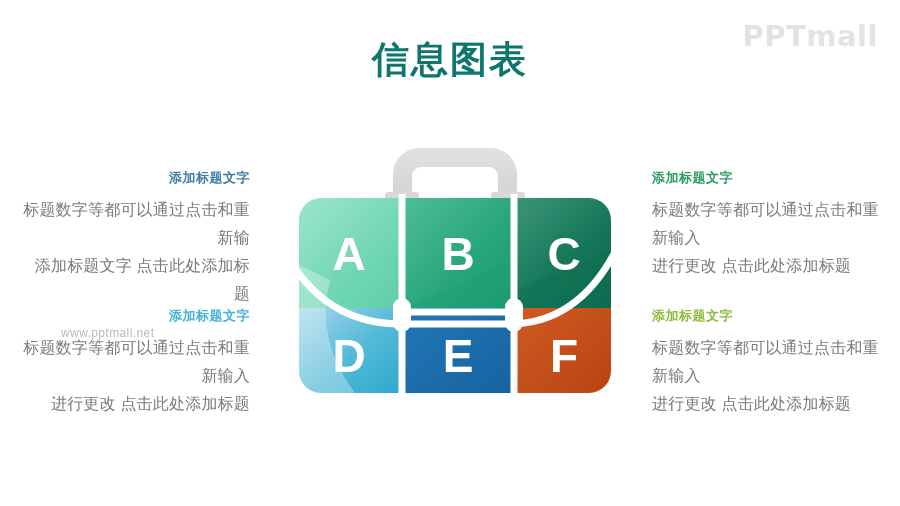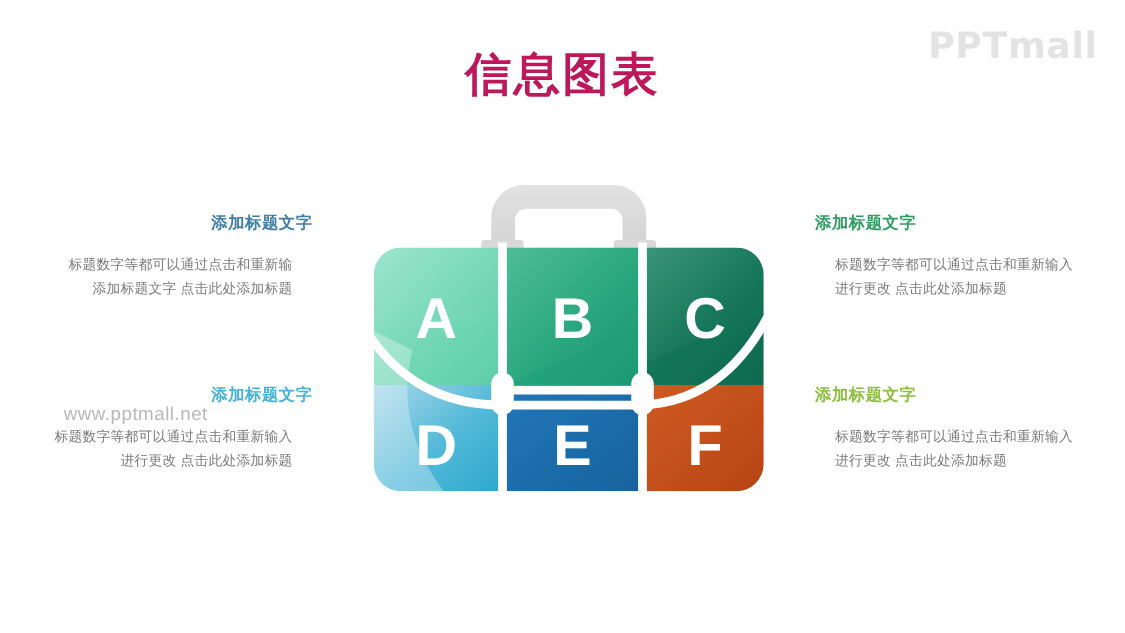--- a/index.html
+++ b/index.html
@@ -28,52 +28,52 @@
     letter-spacing:2px;line-height:1.2;
   }
 
   
   .tblock{position:absolute;width:230px;}
   .tblock .t-title{
     font-size:13px;font-weight:700;line-height:1.3;margin:0 0 9px 0;
     letter-spacing:.5px;
   }
   .tblock .t-body{
-    font-size:11px;color:#7b7b7b;line-height:1.75;margin:16px;
+    font-size:16px;color:#7b7b7b;line-height:1.75;margin:0;
     letter-spacing:.2px;
   }
   .left-block{left:20px;text-align:right;}
   .right-block{left:652px;text-align:left;}
   #tb-tl{top:170px;}
   #tb-bl{top:308px;}
   #tb-tr{top:170px;}
   #tb-br{top:308px;}
 
   
   .footer{
-    position:absolute;left:51px;bottom:22px;
-    font-size:15px;color:#b9b9b9;letter-spacing:.4px;
+    position:absolute;left:61px;bottom:22px;
+    font-size:12px;color:#b9b9b9;letter-spacing:.4px;
   }
 
   
   .case-wrap{position:absolute;left:285px;top:140px;width:340px;height:262px;}
   .case-svg{display:block;width:340px;height:262px;}
   .letter{
     fill:#ffffff;font-family:"Liberation Sans","DejaVu Sans",sans-serif;
     font-weight:700;font-size:46px;text-anchor:middle;
   }
 </style>
 </head>
 <body>
 
 <div class="slide">
 
   <div class="logo" style="color: rgb(227, 227, 227);">PPTmall</div>
 
-  <div class="page-title" style="color: #be185d;">信息图表</div>
+  <div class="page-title" style="color: #0f766e;">信息图表</div>
 
   <div class="tblock left-block" id="tb-tl">
     <p class="t-title" style="color:#3f7fa6">添加标题文字</p>
     <p class="t-body" style="color: rgb(123, 123, 123);">
       <span>标题数字等都可以通过点击和重新输</span><br>
       <span>添加标题文字 点击此处添加标题</span>
     </p>
   </div>
 
   <div class="tblock left-block" id="tb-bl">

